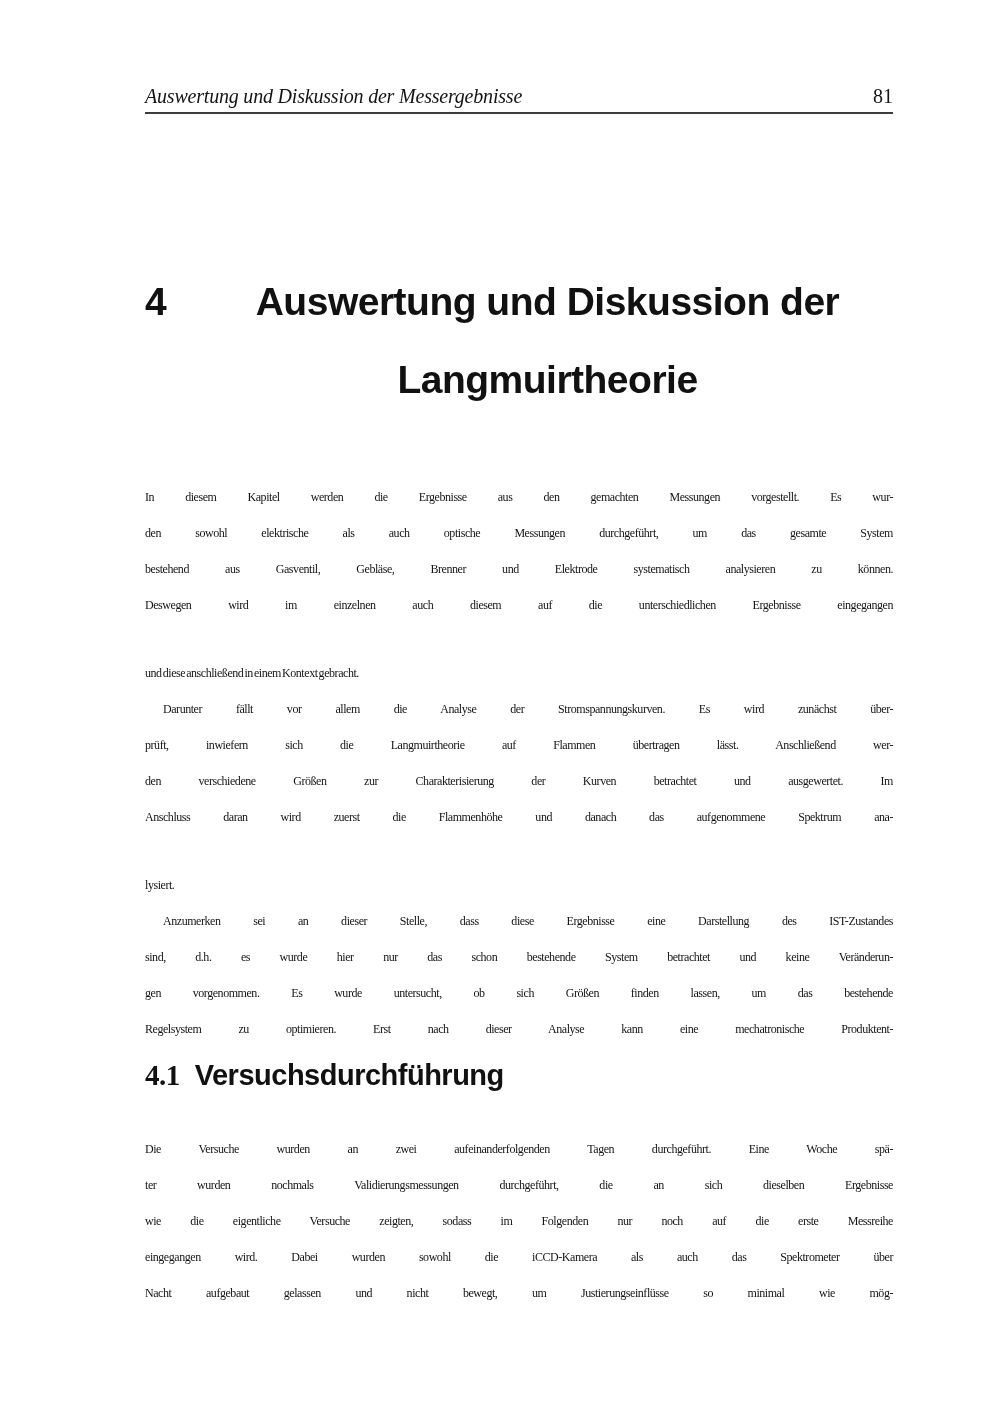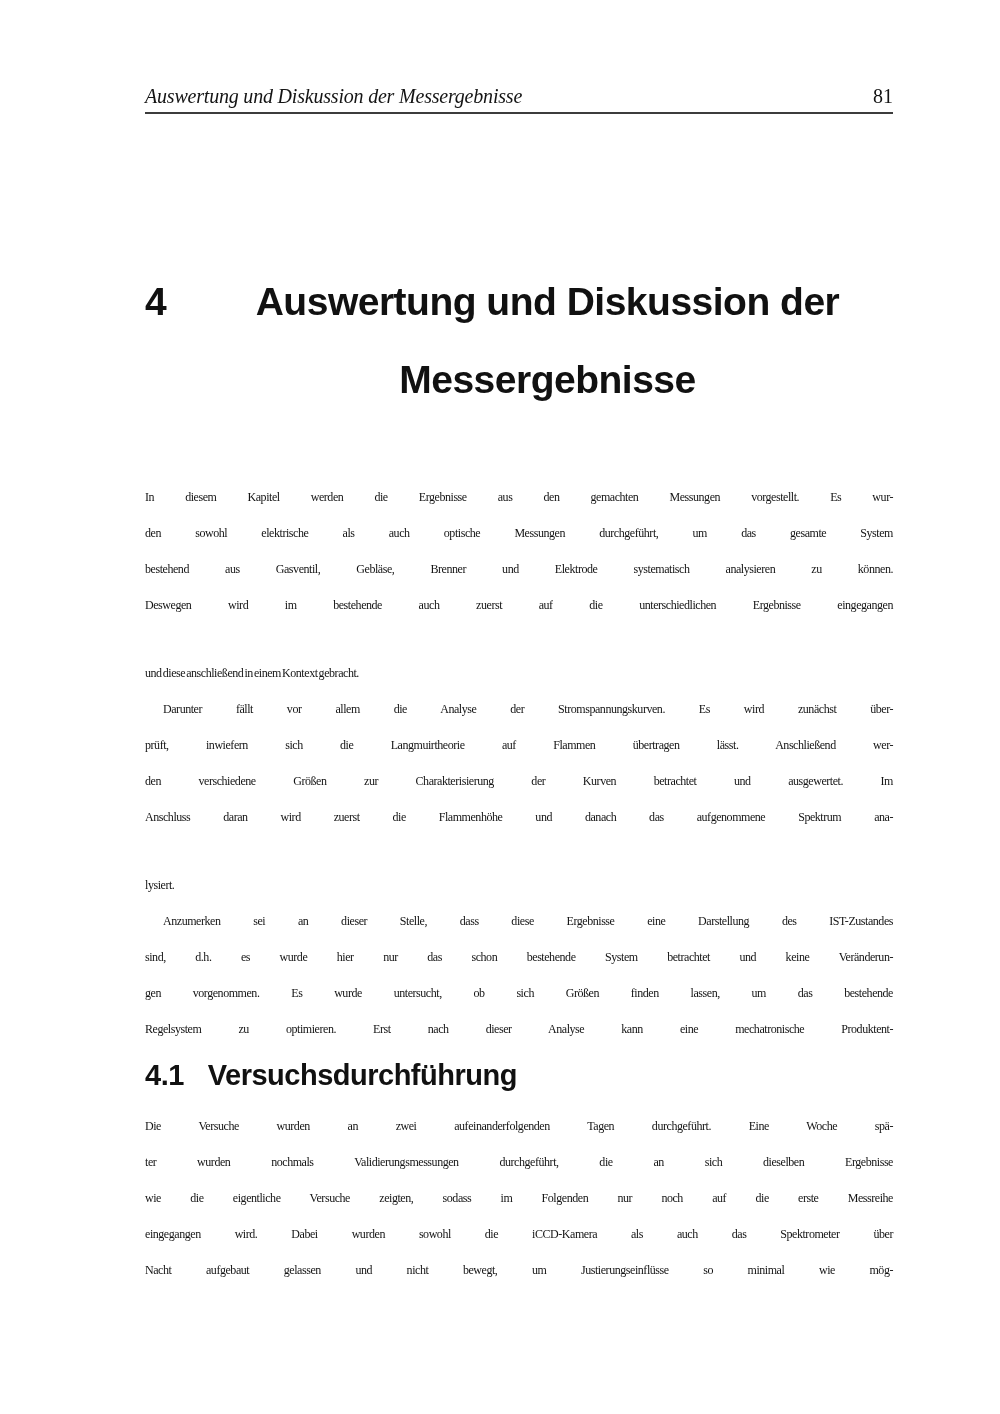--- a/index.html
+++ b/index.html
@@ -76,31 +76,32 @@
     width: 748px;
     font-family: "Liberation Sans", sans-serif;
     font-weight: bold;
     font-size: 29px;
     line-height: 36px;
     letter-spacing: -0.5px;
     color: #111111;
     white-space: nowrap;
   }
   .section-number {
-    margin-right: 24px;
+    margin-right: 15px;
+    font-family: Liberation Serif, serif;
   }
 
   
   .paragraph-group {
     position: absolute;
     left: 145px;
     width: 748px;
   }
   #paragraph-group-0 { top: 479px; }
-  #paragraph-group-1 { top: 1108px; }
+  #paragraph-group-1 { top: 1131px; }
 
   .paragraph { margin: 0; }
   .line {
     height: 36px;
     line-height: 36px;
     font-size: 12px;
     letter-spacing: -0.45px;
     word-spacing: -1.5px;
     text-align: justify;
     text-align-last: justify;
@@ -123,30 +124,30 @@
   <div class="running-header">
     <span class="running-title">Auswertung und Diskussion der Messergebnisse</span>
     <span class="page-number">81</span>
   </div>
   <div class="header-rule"></div>
 
   <div class="chapter-heading">
     <span class="chapter-number">4</span>
     <span class="chapter-title-lines">
       <div>Auswertung und Diskussion der</div>
-      <div>Messergebnisse</div>
+      <div>Langmuirtheorie</div>
     </span>
   </div>
 
   <div id="paragraph-group-0" class="paragraph-group">
       <div class="paragraph">
         <div class="line">In diesem Kapitel werden die Ergebnisse aus den gemachten Messungen vorgestellt. Es wur-</div>
         <div class="line">den sowohl elektrische als auch optische Messungen durchgeführt, um das gesamte System</div>
         <div class="line">bestehend aus Gasventil, Gebläse, Brenner und Elektrode systematisch analysieren zu können.</div>
-        <div class="line">Deswegen wird im bestehende auch zuerst auf die unterschiedlichen Ergebnisse eingegangen</div>
+        <div class="line">Deswegen wird im einzelnen auch diesem auf die unterschiedlichen Ergebnisse eingegangen</div>
         <div class="line line-last">und diese anschließend in einem Kontext gebracht.</div>
       </div>
       <div class="paragraph">
         <div class="line line-indent">Darunter fällt vor allem die Analyse der Stromspannungskurven. Es wird zunächst über-</div>
         <div class="line">prüft, inwiefern sich die Langmuirtheorie auf Flammen übertragen lässt. Anschließend wer-</div>
         <div class="line">den verschiedene Größen zur Charakterisierung der Kurven betrachtet und ausgewertet. Im</div>
         <div class="line">Anschluss daran wird zuerst die Flammenhöhe und danach das aufgenommene Spektrum ana-</div>
         <div class="line line-last">lysiert.</div>
       </div>
       <div class="paragraph">

